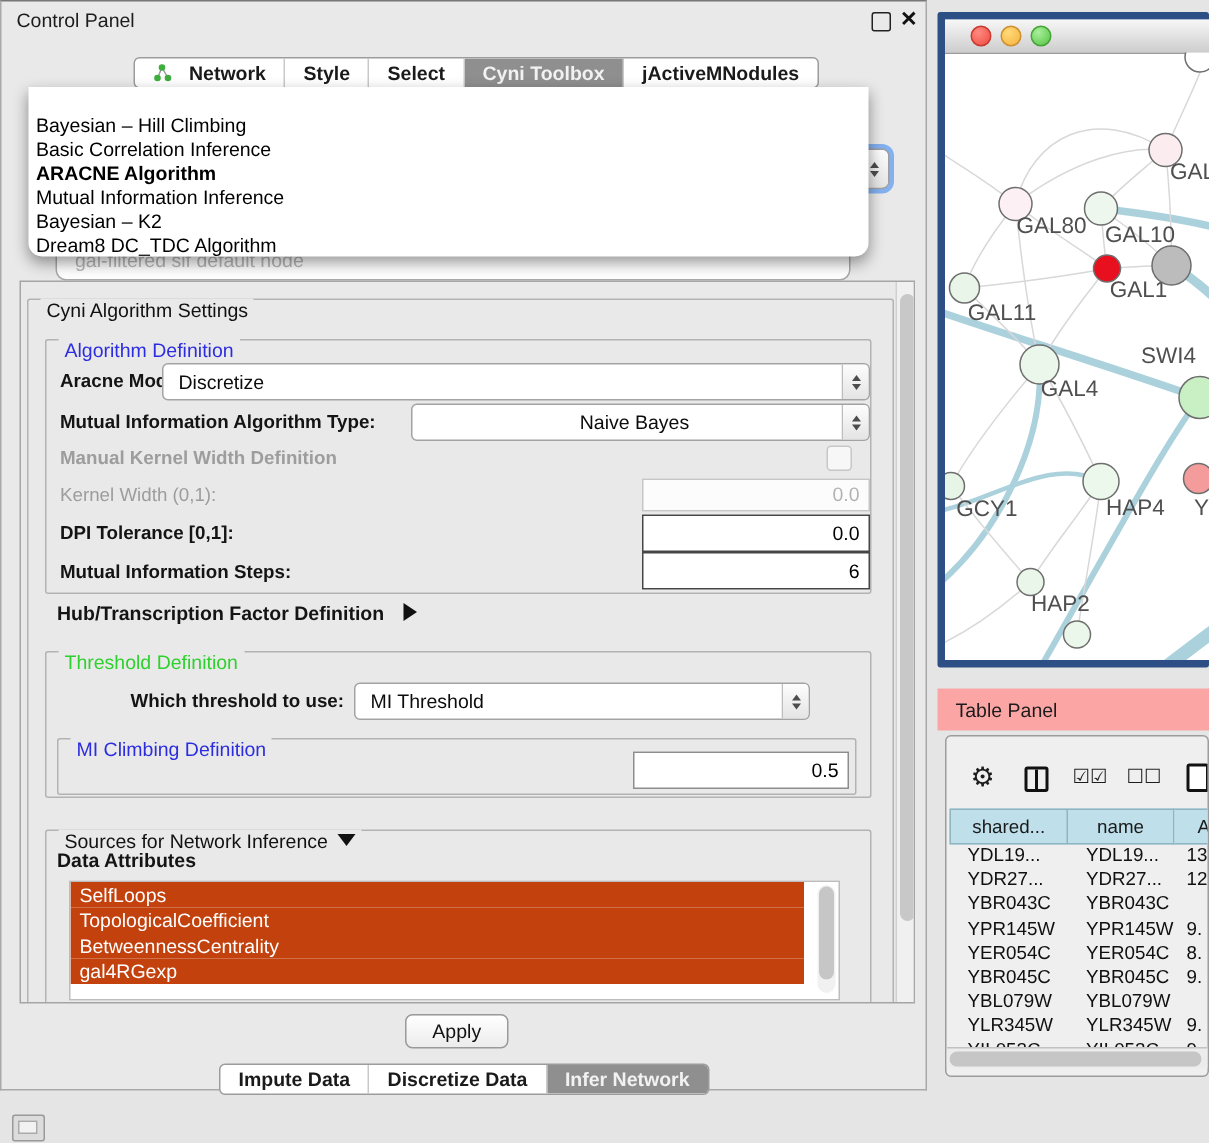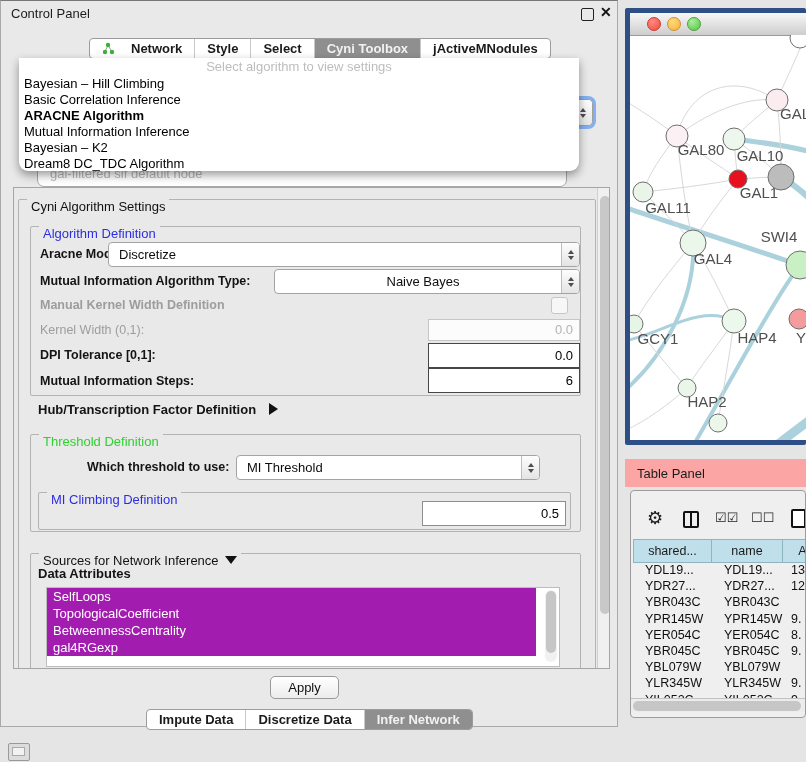--- a/index.html
+++ b/index.html
@@ -9,21 +9,21 @@
   
   #control-panel{position:absolute;left:0;top:8;width:618px;height:727px;
     background:#e9e9e9;border:1px solid #a9a9a9;border-top:1px solid #777;box-sizing:border-box;}
   #cp-titlebar{position:absolute;left:0;top:0;width:100%;height:26px;}
   #cp-title{position:absolute;left:10px;top:5px;font-size:13px;color:#1c1c1c;}
   #cp-float{position:absolute;left:580px;top:7px;width:11px;height:11px;border:1.5px solid #222;border-radius:2px;}
   #cp-close{position:absolute;left:599px;top:3px;font-size:14px;font-weight:bold;color:#111;}
 
   .tabstrip{position:absolute;display:flex;background:#fff;border:1px solid #9c9c9c;
     border-radius:4px;overflow:hidden;height:21px;box-sizing:border-box;}
-  .tabstrip .tab{display:flex;align-items:center;justify-content:center;gap:16px;
+  .tabstrip .tab{display:flex;align-items:center;justify-content:center;gap:11px;
     font-size:13px;font-weight:bold;color:#1a1a1a;border-right:1px solid #c9c9c9;
     padding:0 12px;white-space:nowrap;}
   .tabstrip .tab:last-child{border-right:none;}
   .tabstrip .tab.sel{background:#8f8f8f;color:#f2f2f2;}
   #top-tabs{left:88px;top:37px;}
   #bottom-tabs{left:145px;top:708px;text-align:right;}
 
   
   #algo-popup{position:absolute;left:18px;top:57px;width:560px;height:113px;background:#fff;
     z-index:30;border-radius:0 0 9px 9px;box-shadow:0 4px 10px rgba(0,0,0,.4);}
@@ -71,21 +71,21 @@
   #chk-kernel{position:absolute;left:537px;top:109px;width:15px;height:15px;border:1px solid #c7c7c7;
     border-radius:3px;background:#f7f7f7;}
 
   .tri-right{display:inline-block;width:0;height:0;border-top:6px solid transparent;
     border-bottom:6px solid transparent;border-left:9px solid #111;margin-left:8px;vertical-align:-1px;}
   .tri-down{display:inline-block;width:0;height:0;border-left:6px solid transparent;
     border-right:6px solid transparent;border-top:8px solid #111;margin-left:6px;vertical-align:1px;}
 
   #attr-list{position:absolute;left:32px;top:399px;width:514px;height:80px;background:#fff;
     border:1px solid #bdbdbd;box-sizing:border-box;overflow:hidden;}
-  .attr-item{background:#a21caf;color:#fff;font-size:13px;line-height:17px;padding-left:6px;
+  .attr-item{background:#c2410c;color:#fff;font-size:13px;line-height:17px;padding-left:6px;
     width:483px;white-space:nowrap;}
   #attr-scroll{position:absolute;right:2px;top:2px;width:12px;height:72px;background:#f1f1f1;border-radius:6px;}
   #attr-thumb{position:absolute;left:1px;top:1px;width:10px;height:62px;background:#c6c6c6;border-radius:5px;}
 
   #cp-scroll{position:absolute;left:583px;top:0;width:13px;height:480px;background:#f0f0f0;border-left:1px solid #d0d0d0;}
   #cp-thumb{position:absolute;left:1.5px;top:8px;width:10px;height:418px;background:#c8c8c8;border-radius:5px;}
 
   #apply-btn{position:absolute;left:269px;top:675px;width:69px;height:23px;border:1px solid #9a9a9a;
     border-radius:5px;background:linear-gradient(#ffffff,#ececec);font-size:13px;color:#111;
     text-align:center;line-height:22px;box-sizing:border-box;}
@@ -166,21 +166,20 @@
 
     <div id="combo-hidden">
       <div class="stepper">
         <div class="arr-up"></div>
           <div class="arr-dn"></div>
       </div>
     </div>
     <div id="gal-input">gal-filtered sif default node</div>
 
     <div id="algo-popup">
-      <div id="algo-ph">Select algorithm to view settings</div>
       <div id="algo-items">
           <div class="algo-item">Bayesian – Hill Climbing</div>
           <div class="algo-item">Basic Correlation Inference</div>
           <div class="algo-item sel">ARACNE Algorithm</div>
           <div class="algo-item">Mutual Information Inference</div>
           <div class="algo-item">Bayesian – K2</div>
           <div class="algo-item">Dream8 DC_TDC Algorithm</div>
         </div>
     </div>
 

